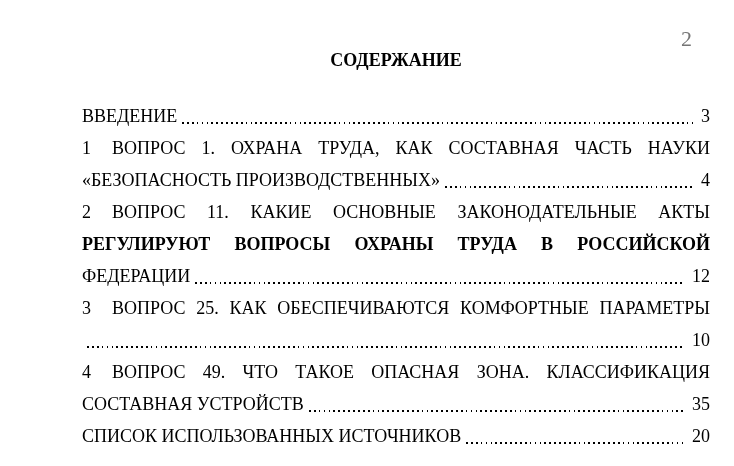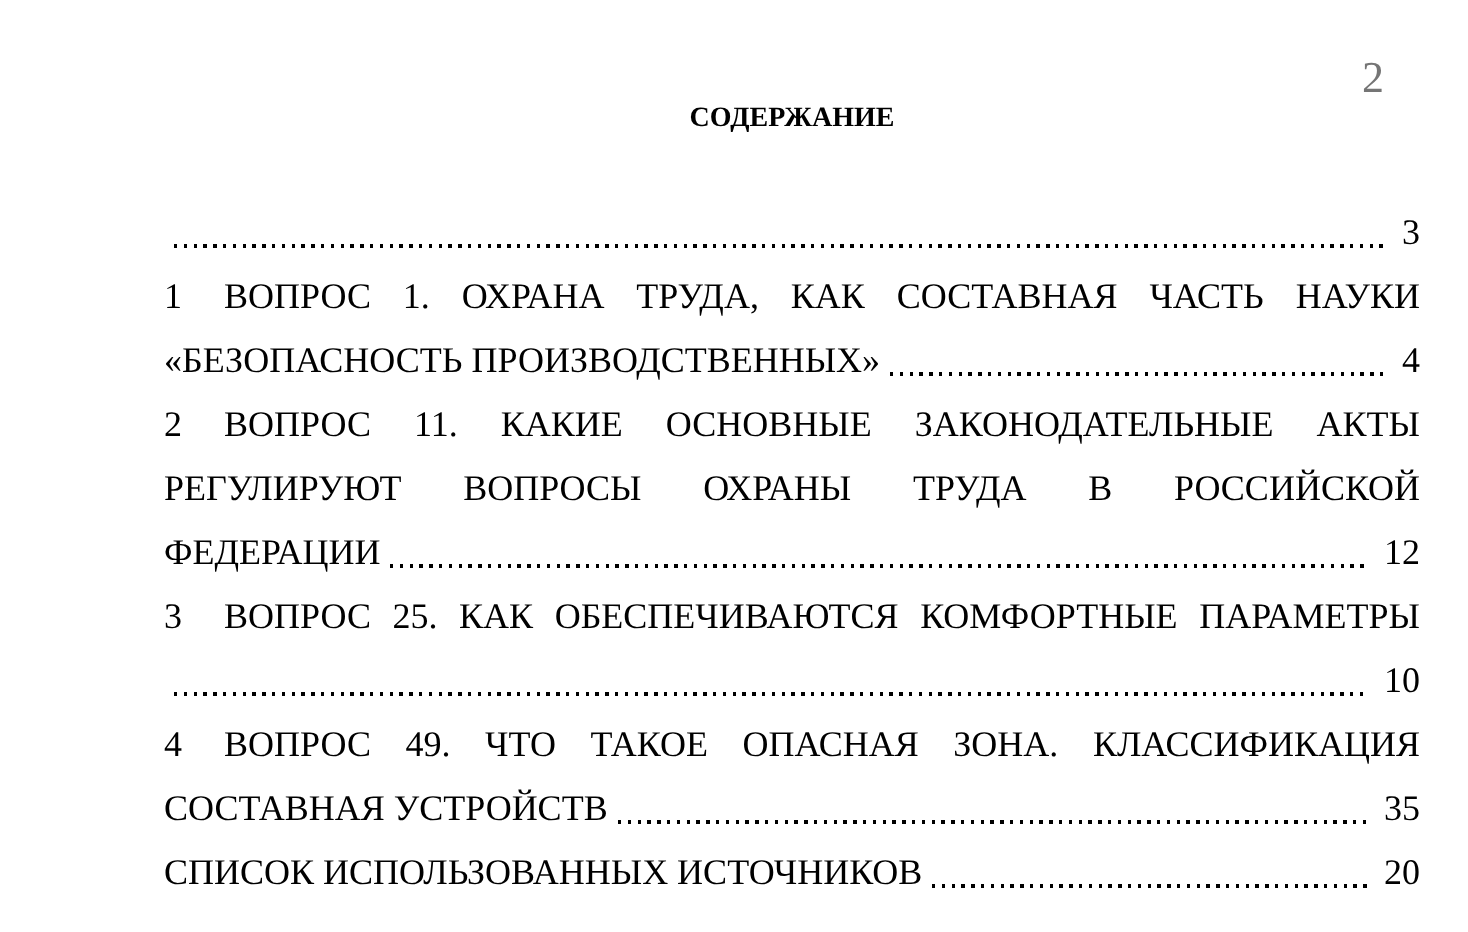--- a/index.html
+++ b/index.html
@@ -24,21 +24,21 @@
     line-height: 22px;
     color: #757575;
   }
   .title {
     position: absolute;
     top: 48px;
     left: 82px;
     width: 628px;
     margin: 0;
     text-align: center;
-    font-size: 14px;
+    font-size: 18px;
     line-height: 24px;
     font-weight: bold;
     color: #000000;
   }
   .toc {
     position: absolute;
     top: 100px;
     left: 82px;
     width: 628px;
     font-size: 18px;
@@ -73,34 +73,36 @@
     width: 30px;
   }
   .jt {
     flex: 1 1 auto;
     text-align: justify;
     text-align-last: justify;
   }
   .jline {
     text-align: justify;
     text-align-last: justify;
+    font-weight: bold;
   }
 </style>
 </head>
 <body>
 
 <div class="doc">
 
   <div class="pagenum">2</div>
 
   <h1 class="title">СОДЕРЖАНИЕ</h1>
 
   <div class="toc">
 
     <div class="line flexrow">
+      <span class="t">ВВЕДЕНИЕ</span>
       <span class="dots"></span>
       <span class="n">3</span>
     </div>
 
     <div class="line flexrow">
       <span class="num">1</span>
       <span class="jt">ВОПРОС 1. ОХРАНА ТРУДА, КАК СОСТАВНАЯ ЧАСТЬ НАУКИ</span>
     </div>
 
     <div class="line flexrow">

